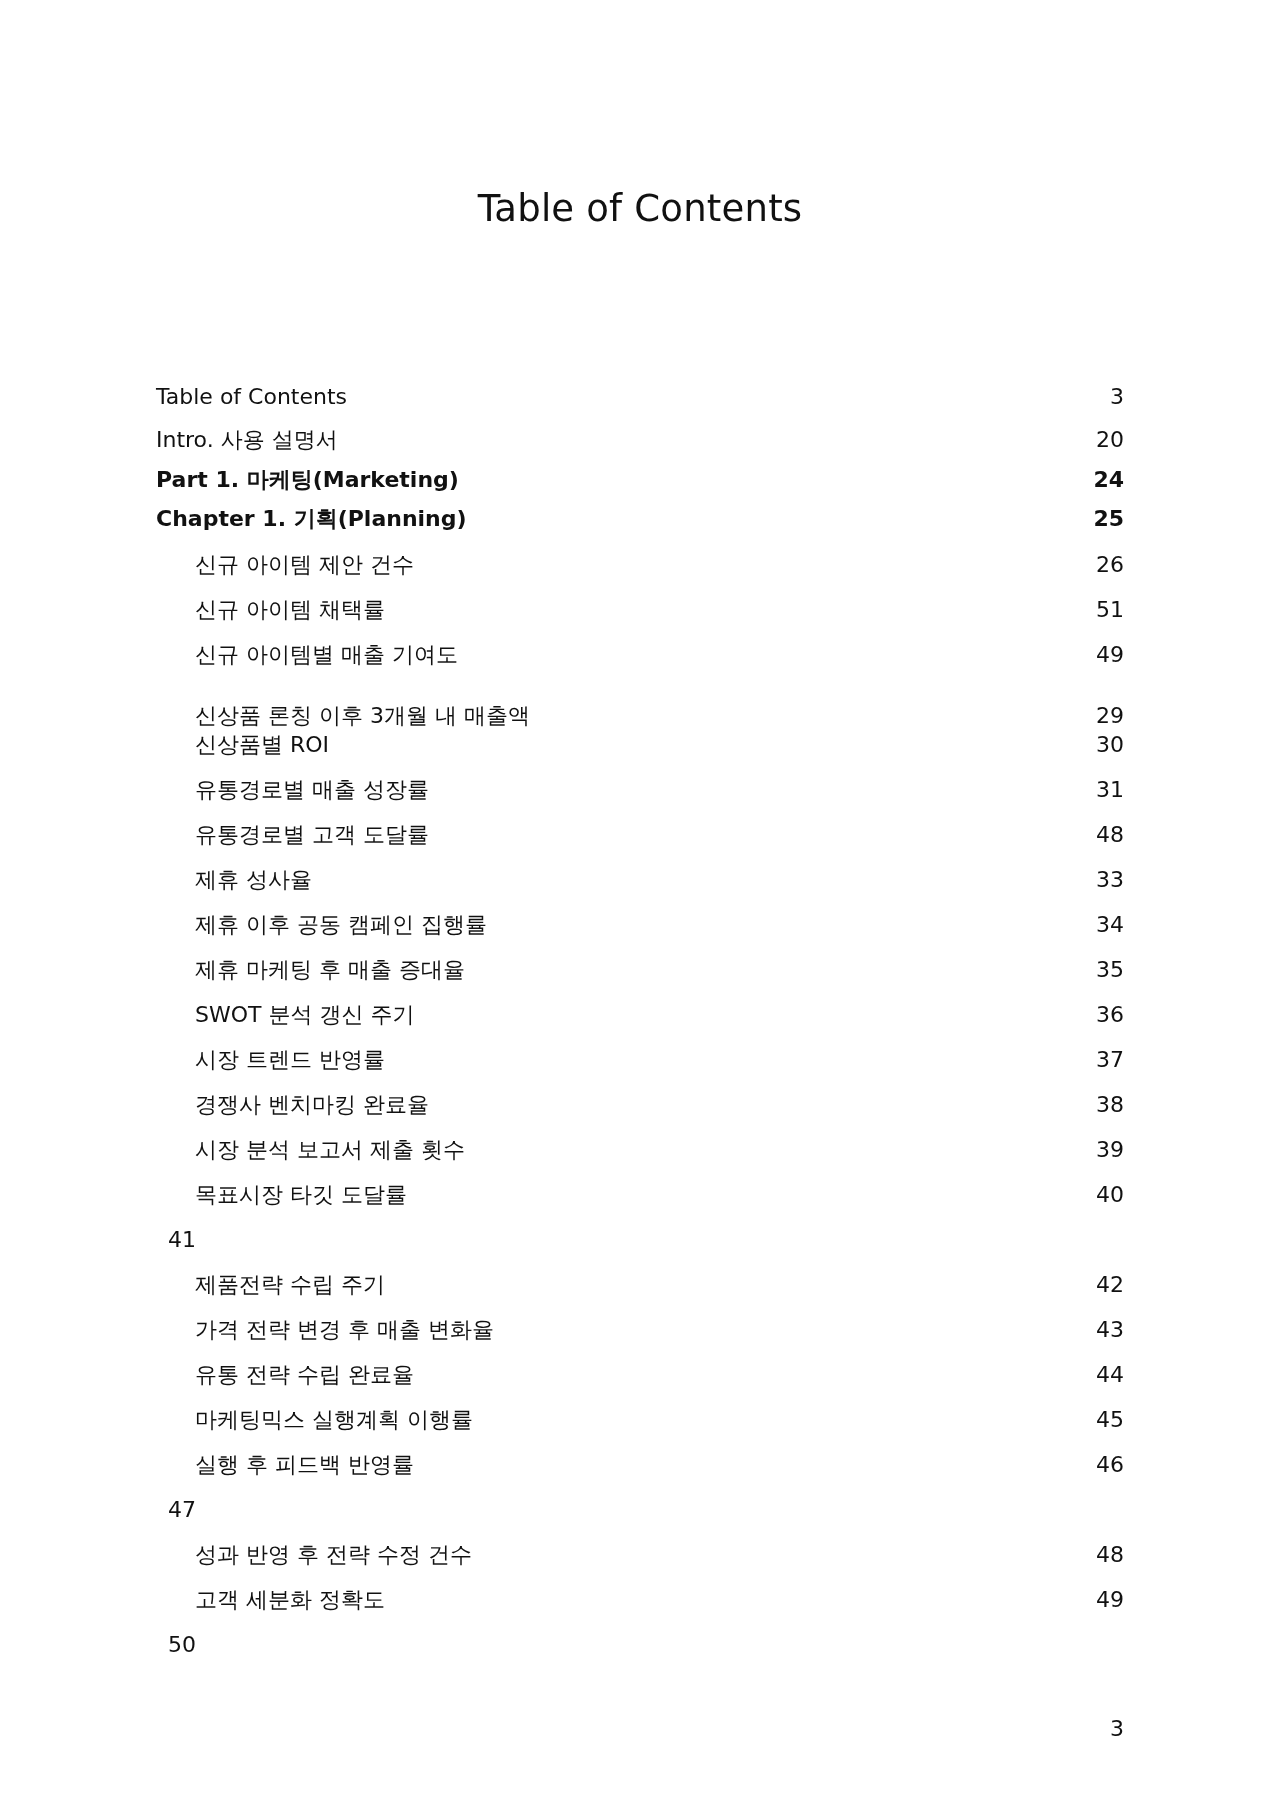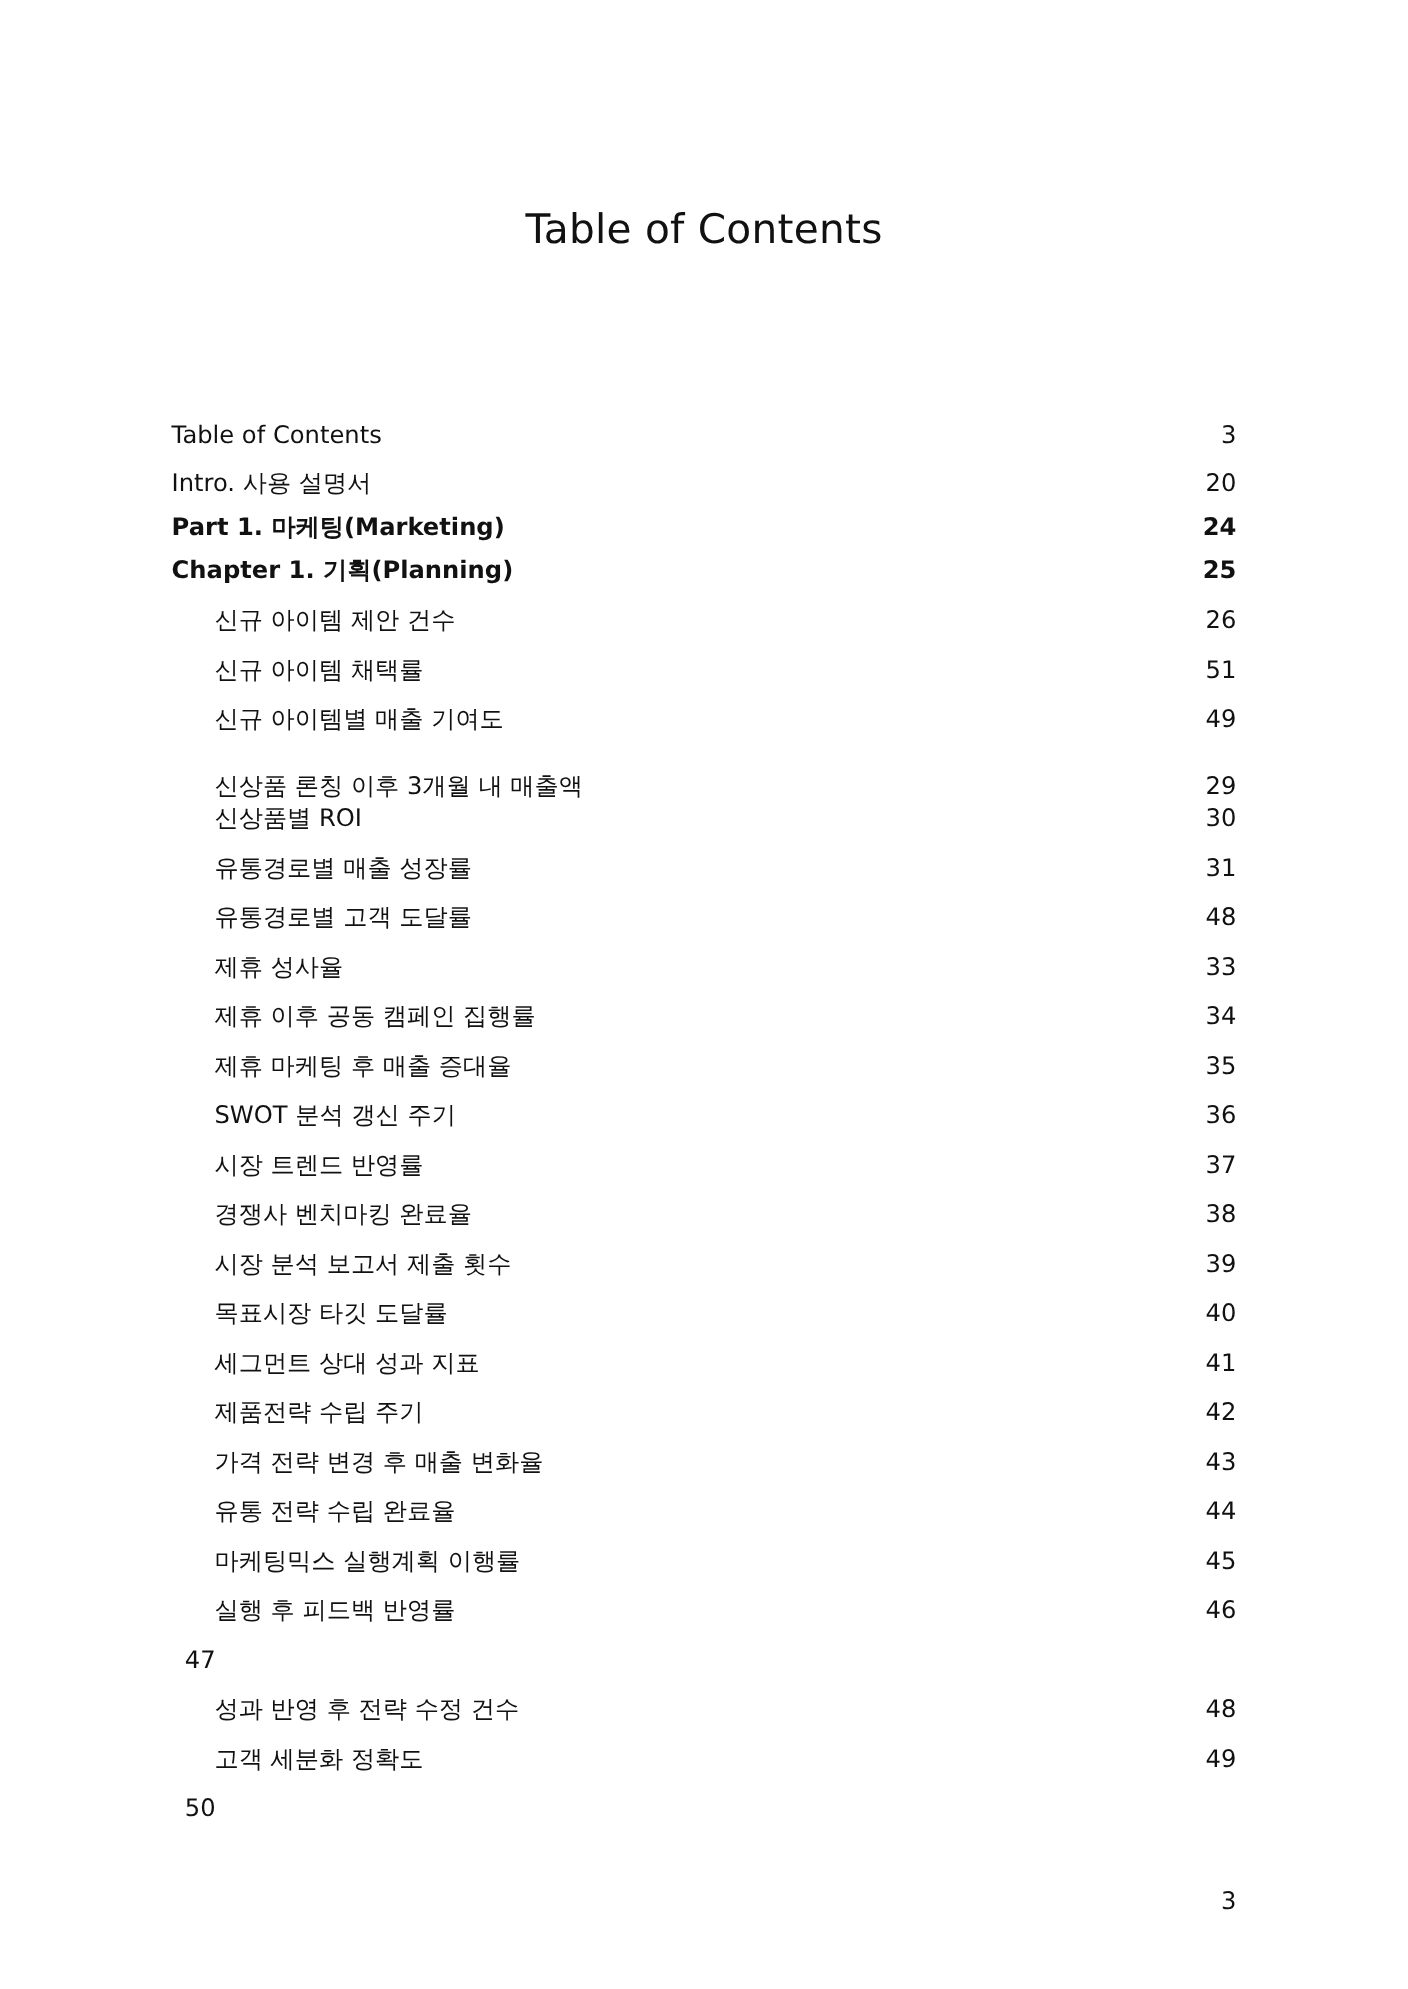--- a/index.html
+++ b/index.html
@@ -106,21 +106,20 @@
   </div>
   <div class="toc-row indent" style="top:753px">
     <span class="toc-label">시장 분석 보고서 제출 횟수</span>
     <span class="toc-page">39</span>
   </div>
   <div class="toc-row indent" style="top:798px">
     <span class="toc-label">목표시장 타깃 도달률</span>
     <span class="toc-page">40</span>
   </div>
   <div class="toc-row indent" style="top:843px">
-    <span class="toc-label">세그먼트 상대 성과 지표</span>
     <span class="toc-page">41</span>
   </div>
   <div class="toc-row indent" style="top:888px">
     <span class="toc-label">제품전략 수립 주기</span>
     <span class="toc-page">42</span>
   </div>
   <div class="toc-row indent" style="top:933px">
     <span class="toc-label">가격 전략 변경 후 매출 변화율</span>
     <span class="toc-page">43</span>
   </div>

